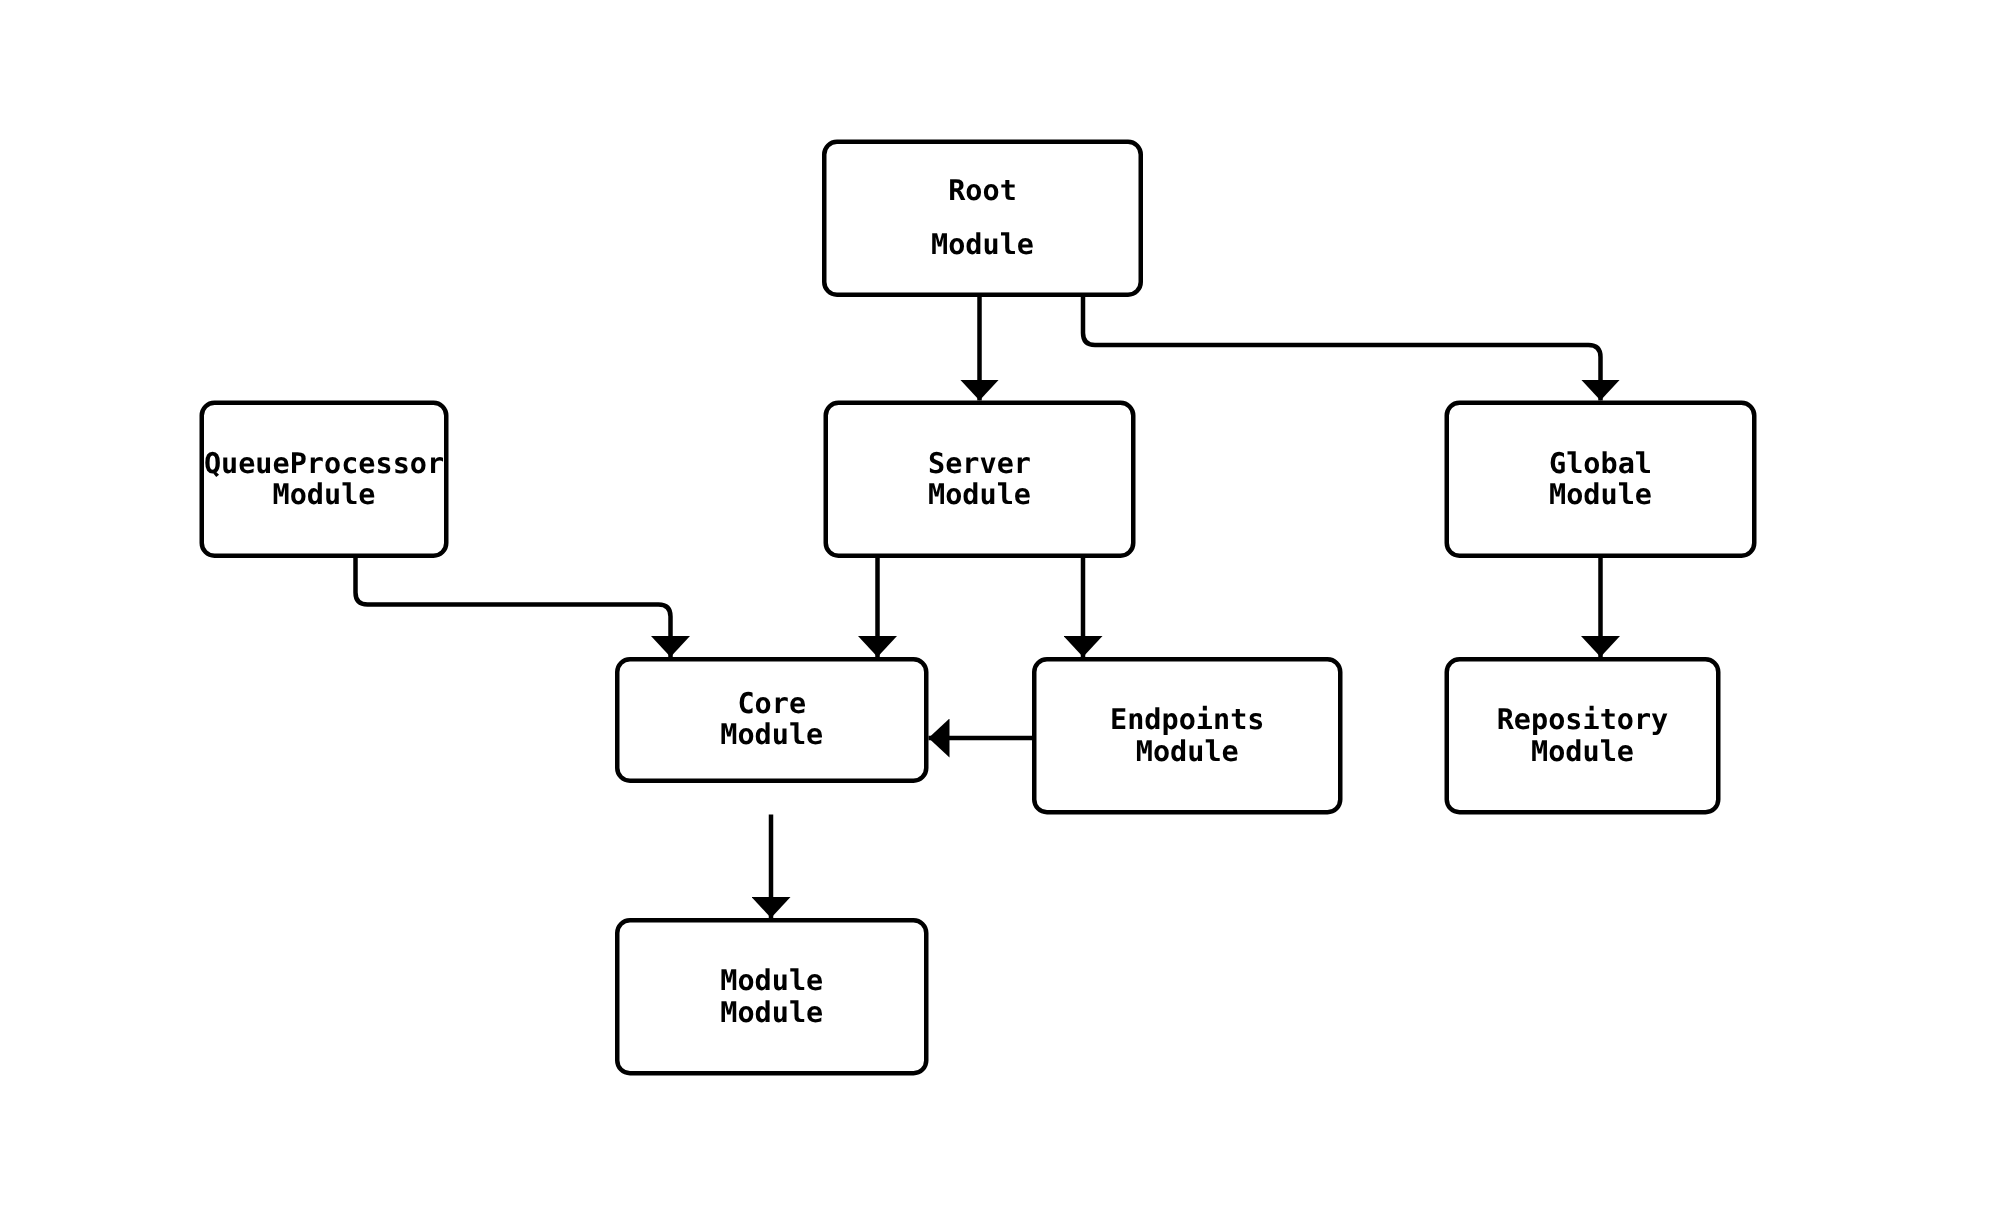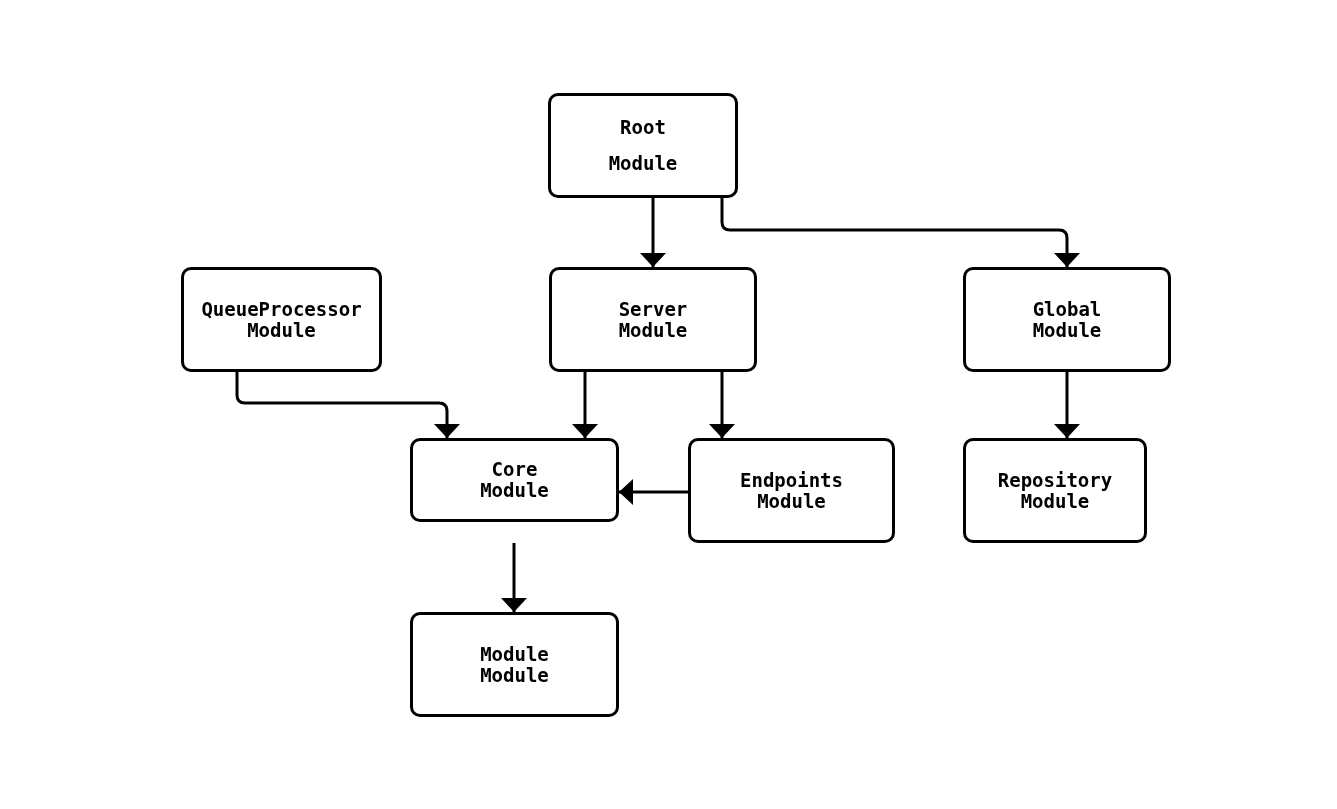--- a/index.html
+++ b/index.html
@@ -57,26 +57,26 @@
     <path class="edge" d="M653 198 V267" marker-end="url(#arrow)"></path>
     <path class="edge" d="M722 198 V222 Q722 230 730 230 H1059 Q1067 230 1067 238 V267" marker-end="url(#arrow)"></path>
     <path class="edge" d="M237 372 V395 Q237 403 245 403 H439 Q447 403 447 411 V438" marker-end="url(#arrow)"></path>
     <path class="edge" d="M585 372 V438" marker-end="url(#arrow)"></path>
     <path class="edge" d="M722 372 V438" marker-end="url(#arrow)"></path>
     <path class="edge" d="M688 492 H619" marker-end="url(#arrow)"></path>
     <path class="edge" d="M1067 372 V438" marker-end="url(#arrow)"></path>
     <path class="edge" d="M514 543 V612" marker-end="url(#arrow)"></path>
   </svg>
 
-  <div class="node" style="left:548px; top:93px; width:190px; height:105px;gap:15px;">
+  <div class="node" style="left:548px; top:93px; width:214px; height:105px;gap:15px;">
     <span>Root</span>
     <span>Module</span>
   </div>
 
-  <div class="node" style="left:133px; top:267px; width:201px; height:105px;margin-left:48px;">
+  <div class="node" style="left:133px; top:267px; width:166px; height:105px;">
     <span>QueueProcessor</span>
     <span>Module</span>
   </div>
 
   <div class="node" style="left:549px; top:267px; width:208px; height:105px;text-align:center;">
     <span>Server</span>
     <span>Module</span>
   </div>
 
   <div class="node" style="left:963px; top:267px; width:208px; height:105px;">

